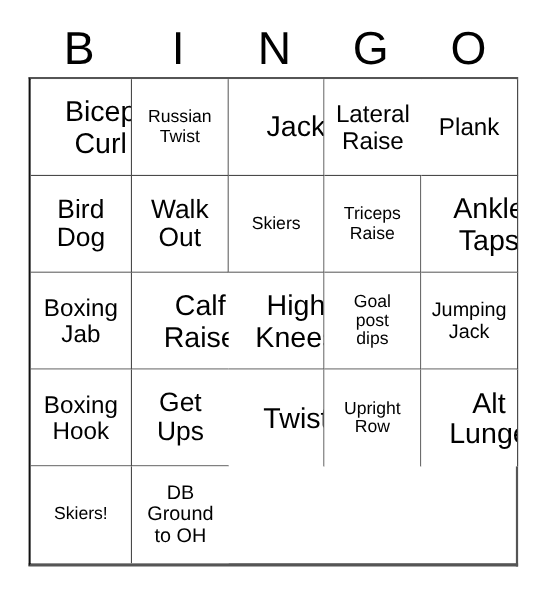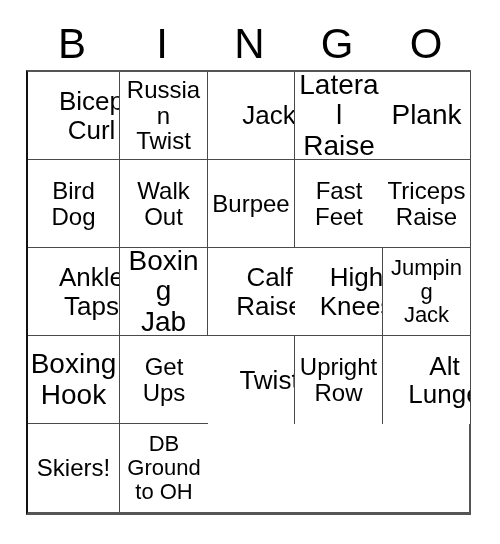--- a/index.html
+++ b/index.html
@@ -85,23 +85,23 @@
   .cell-text {
     display: block;
     width: 100%;
     line-height: 1.08;
     word-wrap: break-word;
   }
 
   
   .fs-xl { font-size: 24px; }
   .fs-lg { font-size: 26px; margin-left: 36px; }
-  .fs-md { font-size: 28px; }
-  .fs-sm { font-size: 24px; }
-  .fs-xs { font-size: 22px; text-align: center; }
+  .fs-md { font-size: 22px; }
+  .fs-sm { font-size: 16px; }
+  .fs-xs { font-size: 18px; text-align: center; }
 </style>
 </head>
 <body>
 
 <div id="card">
 
   <div id="header-row">
     <div class="header-cell hc-0">B</div>
     <div class="header-cell hc-1">I</div>
     <div class="header-cell hc-2">N</div>
@@ -125,39 +125,39 @@
       <div class="cell">
         <span class="cell-text fs-md">Plank</span>
       </div>
       <div class="cell">
         <span class="cell-text fs-xl">Bird<br>Dog</span>
       </div>
       <div class="cell">
         <span class="cell-text fs-xl">Walk<br>Out</span>
       </div>
       <div class="cell">
-        <span class="cell-text fs-sm">Burpee</span>
-      </div>
-      <div class="cell last-col">
-        <span class="cell-text fs-xl">Fast<br>Feet</span>
+        <span class="cell-text fs-sm">Skiers</span>
       </div>
       <div class="cell">
         <span class="cell-text fs-sm">Triceps<br>Raise</span>
       </div>
       <div class="cell">
         <span class="cell-text fs-lg">Ankle<br>Taps</span>
       </div>
       <div class="cell">
         <span class="cell-text fs-md">Boxing<br>Jab</span>
       </div>
       <div class="cell last-col">
         <span class="cell-text fs-lg">Calf<br>Raise</span>
       </div>
       <div class="cell">
         <span class="cell-text fs-lg">High<br>Knees</span>
+      </div>
+      <div class="cell">
+        <span class="cell-text fs-sm">Goal<br>post<br>dips</span>
       </div>
       <div class="cell">
         <span class="cell-text fs-xs">Jumping<br>Jack</span>
       </div>
       <div class="cell">
         <span class="cell-text fs-md">Boxing<br>Hook</span>
       </div>
       <div class="cell last-col">
         <span class="cell-text fs-xl">Get<br>Ups</span>
       </div>

